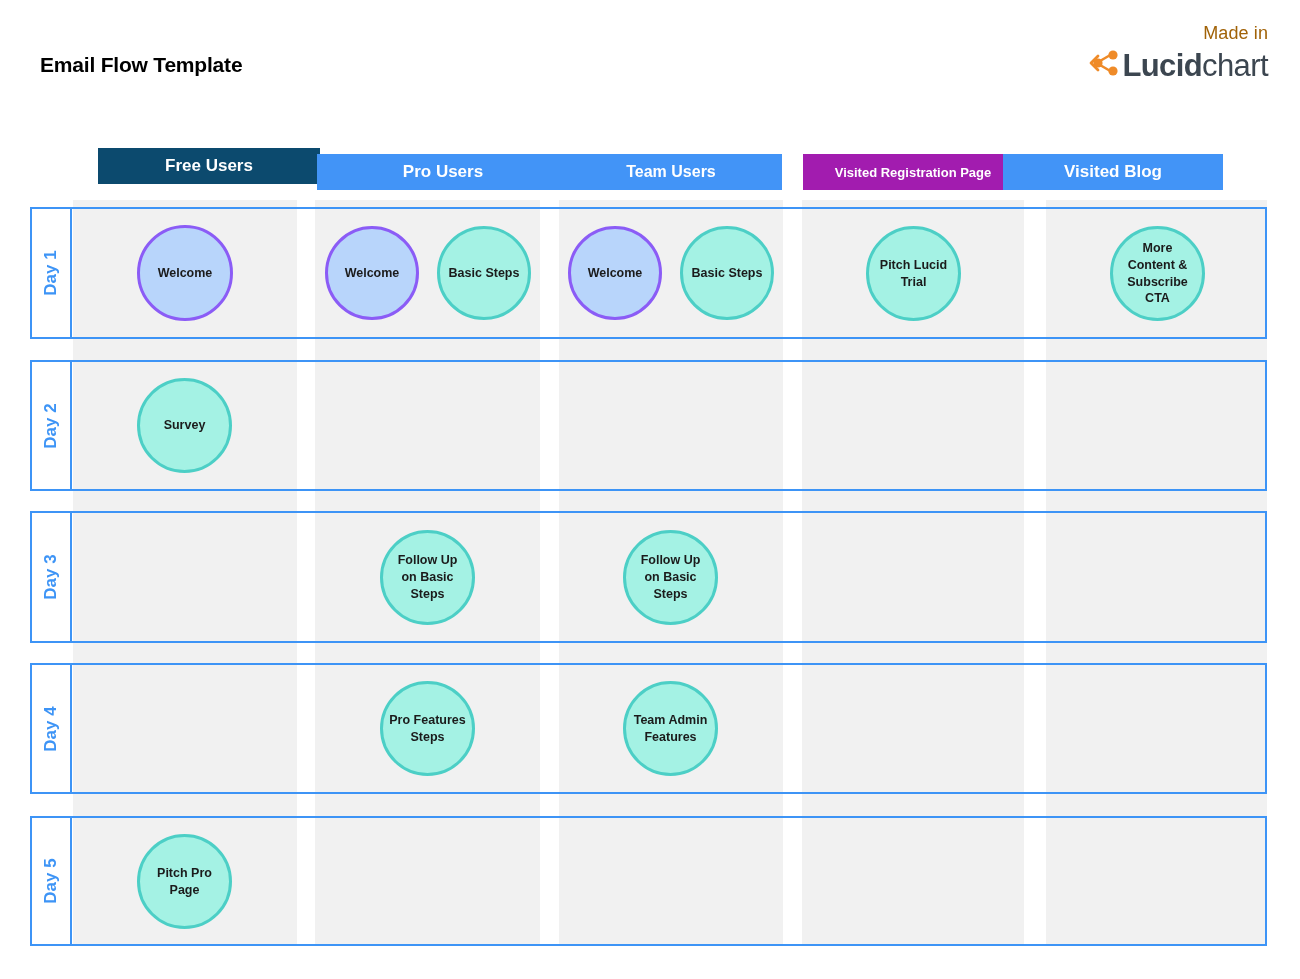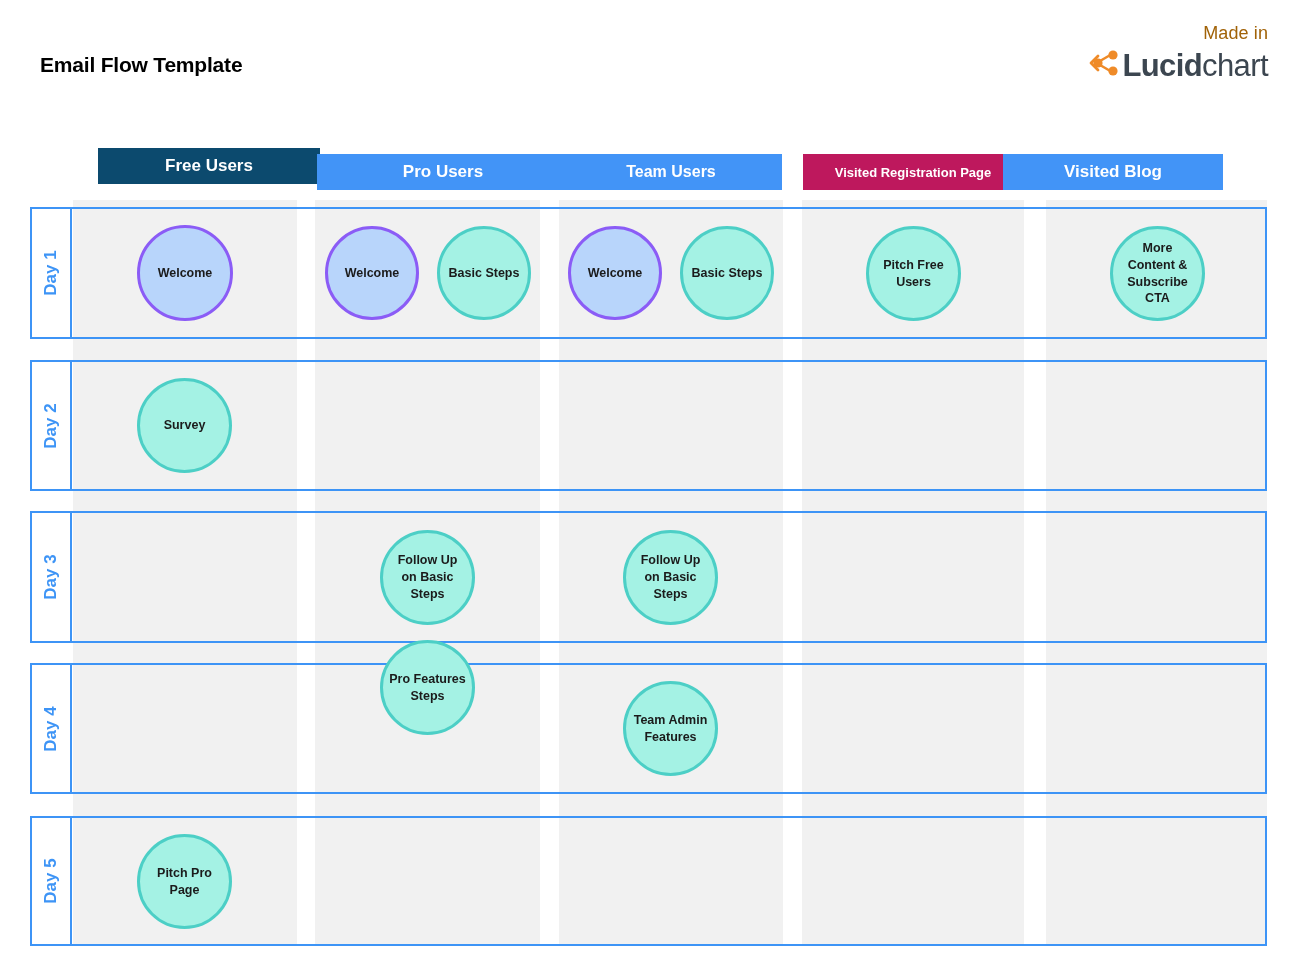--- a/index.html
+++ b/index.html
@@ -171,53 +171,53 @@
     </div>
     <div class="day-label" style="left: 30px; top: 663px; width: 42px; height: 131px;">
       <span>Day 4</span>
     </div>
     <div class="day-label" style="left: 30px; top: 816px; width: 42px; height: 130px;">
       <span>Day 5</span>
     </div>
     <div class="col-header" style="left: 74px; top: 148px; width: 222px; font-size: 17px; background: #0c4a6e; margin-left: 24px;">Free Users</div>
     <div class="col-header" style="left: 317px; top: 154px; width: 252px; font-size: 17px; background: rgb(66, 148, 247);">Pro Users</div>
     <div class="col-header" style="left: 560px; top: 154px; width: 222px; font-size: 16px; background: rgb(66, 148, 247);">Team Users</div>
-    <div class="col-header" style="left: 803px; top: 154px; width: 220px; font-size: 13px; background: #be185d;">Visited  Registration Page</div>
+    <div class="col-header" style="left: 803px; top: 154px; width: 220px; font-size: 13px; background: #a21caf;">Visited  Registration Page</div>
     <div class="col-header" style="left: 1003px; top: 154px; width: 220px; font-size: 17px; background: rgb(66, 148, 247);">Visited Blog</div>
     <div class="node blue" style="left: 137px; top: 225px; width: 96px; height: 96px;">
       <div class="node-text">Welcome</div>
     </div>
     <div class="node blue" style="left: 325px; top: 226px; width: 94px; height: 94px;">
       <div class="node-text">Welcome</div>
     </div>
     <div class="node teal" style="left: 437px; top: 226px; width: 94px; height: 94px;">
       <div class="node-text">Basic Steps</div>
     </div>
     <div class="node blue" style="left: 568px; top: 226px; width: 94px; height: 94px;">
       <div class="node-text">Welcome</div>
     </div>
     <div class="node teal" style="left: 680px; top: 226px; width: 94px; height: 94px;">
       <div class="node-text">Basic Steps</div>
     </div>
     <div class="node teal" style="left: 866px; top: 226px; width: 95px; height: 95px;">
-      <div class="node-text">Pitch Free Users</div>
+      <div class="node-text">Pitch Lucid Trial</div>
     </div>
     <div class="node teal" style="left: 137px; top: 378px; width: 95px; height: 95px;">
       <div class="node-text">Survey</div>
     </div>
     <div class="node teal" style="left: 1110px; top: 226px; width: 95px; height: 95px;">
       <div class="node-text">More Content &amp; Subscribe CTA</div>
     </div>
     <div class="node teal" style="left: 380px; top: 530px; width: 95px; height: 95px;">
       <div class="node-text">Follow Up on Basic Steps</div>
     </div>
     <div class="node teal" style="left: 623px; top: 530px; width: 95px; height: 95px;">
       <div class="node-text">Follow Up on Basic Steps</div>
     </div>
-    <div class="node teal" style="left: 380px; top: 640px; width: 95px; height: 95px;">
+    <div class="node teal" style="left: 380px; top: 681px; width: 95px; height: 95px;">
       <div class="node-text">Pro Features Steps</div>
     </div>
     <div class="node teal" style="left: 623px; top: 681px; width: 95px; height: 95px;">
       <div class="node-text">Team Admin Features</div>
     </div>
     <div class="node teal" style="left: 137px; top: 834px; width: 95px; height: 95px;">
       <div class="node-text">Pitch Pro Page</div>
     </div>
   </div>
 

